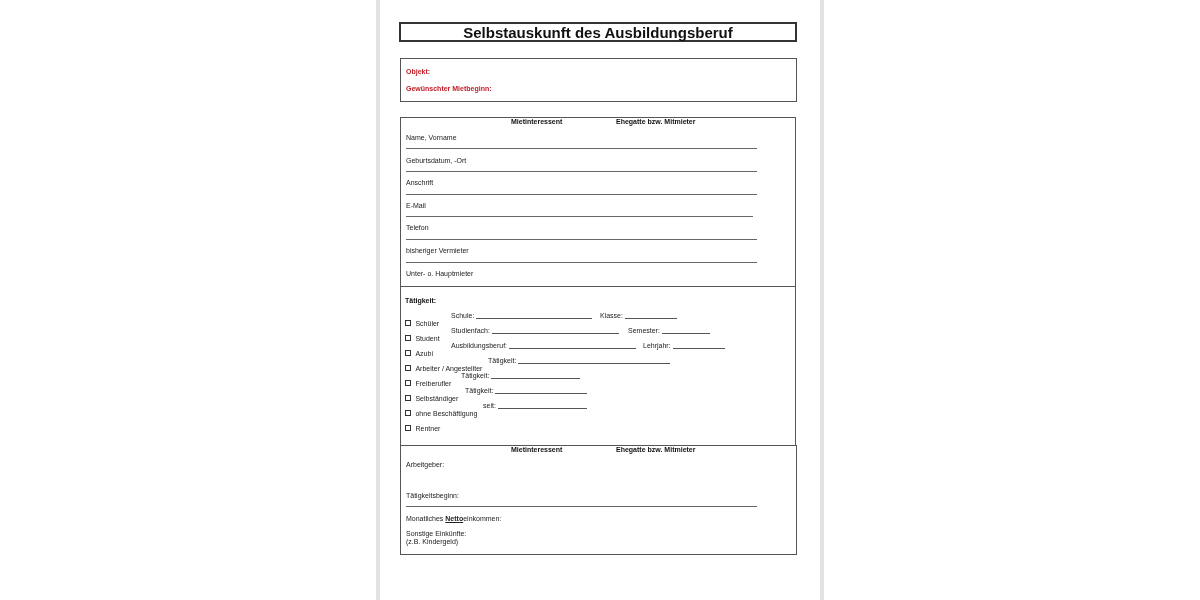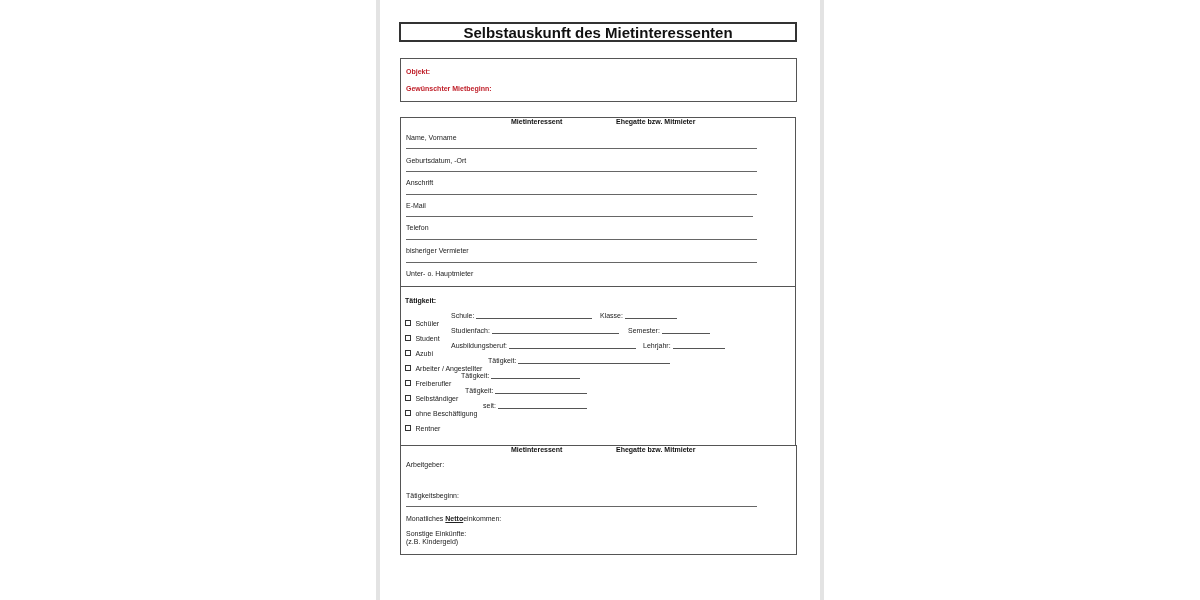--- a/index.html
+++ b/index.html
@@ -17,21 +17,21 @@
   .rule { height:0; border-top:1px solid #666; }
   .cb { width:6px; height:6px; border:1px solid #333; background:#fff; box-sizing:border-box; display:inline-block; }
   .ul { display:inline-block; border-bottom:1px solid #555; height:7px; vertical-align:bottom; }
   u.b { font-weight:bold; }
 </style>
 </head>
 <body>
 
 <div class="page"></div>
 
-<div class="abs title-box">Selbstauskunft des Mietinteressenten</div>
+<div class="abs title-box">Selbstauskunft des Ausbildungsberuf</div>
 
 <div class="abs box" style="left:400px;top:58px;width:397px;height:44px;"></div>
 <div class="abs red" style="left:406px;top:68px;">Objekt:</div>
 <div class="abs red" style="left:406px;top:85px;">Gewünschter Mietbeginn:</div>
 
 <div class="abs box" style="left:400px;top:117px;width:396px;height:170px;"></div>
 <div class="abs hdr" style="left:511px;top:118px;">Mietinteressent</div>
 <div class="abs hdr" style="left:616px;top:118px;">Ehegatte bzw. Mitmieter</div>
 
 <div class="abs lbl" style="left:406px;top:134px;">Name, Vorname</div>

